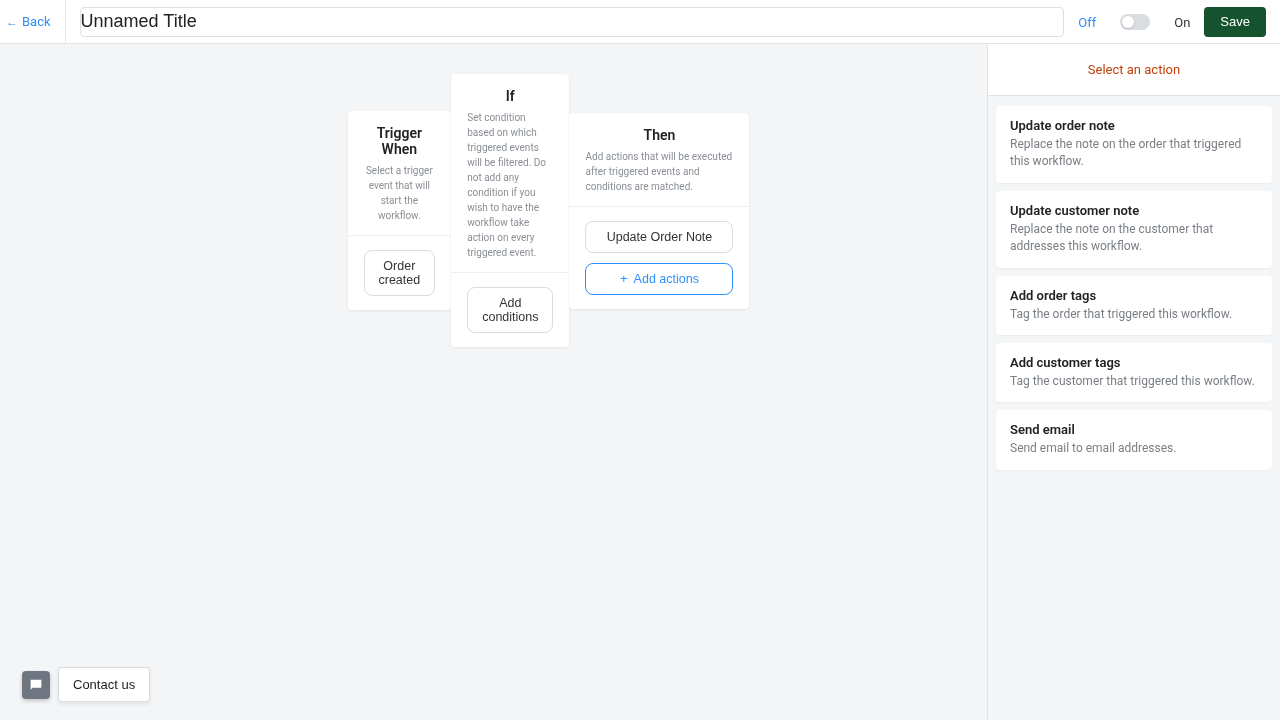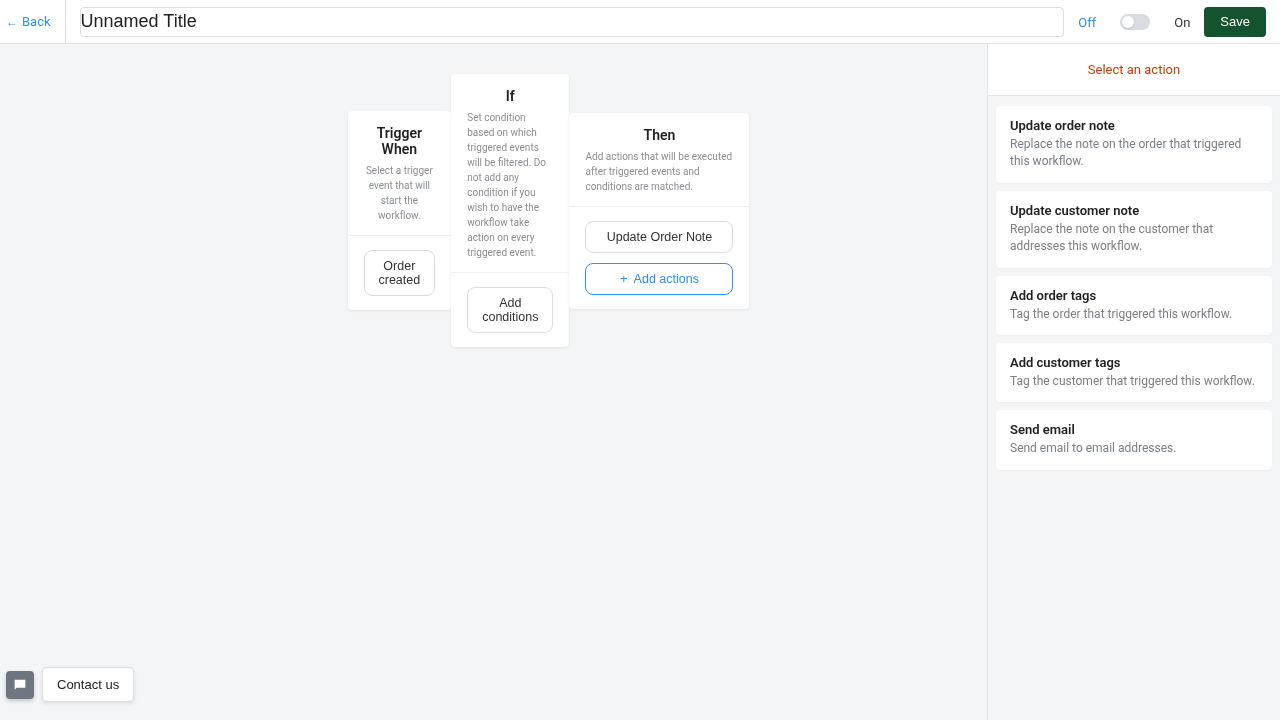--- a/index.html
+++ b/index.html
@@ -189,21 +189,21 @@
       margin-bottom: 3px;
     }
     .action-desc {
       font-size: 12px;
       color: #7a7f85;
       line-height: 1.45;
     }
     
     .contact-wrap {
       position: absolute;
-      left: 6px;
+      left: 22px;
       bottom: 18px;
       display: flex;
       align-items: center;
       gap: 8px;
     }
     .chat-icon {
       width: 28px; height: 28px;
       background: #6f7682;
       border-radius: 4px;
       display: flex;

